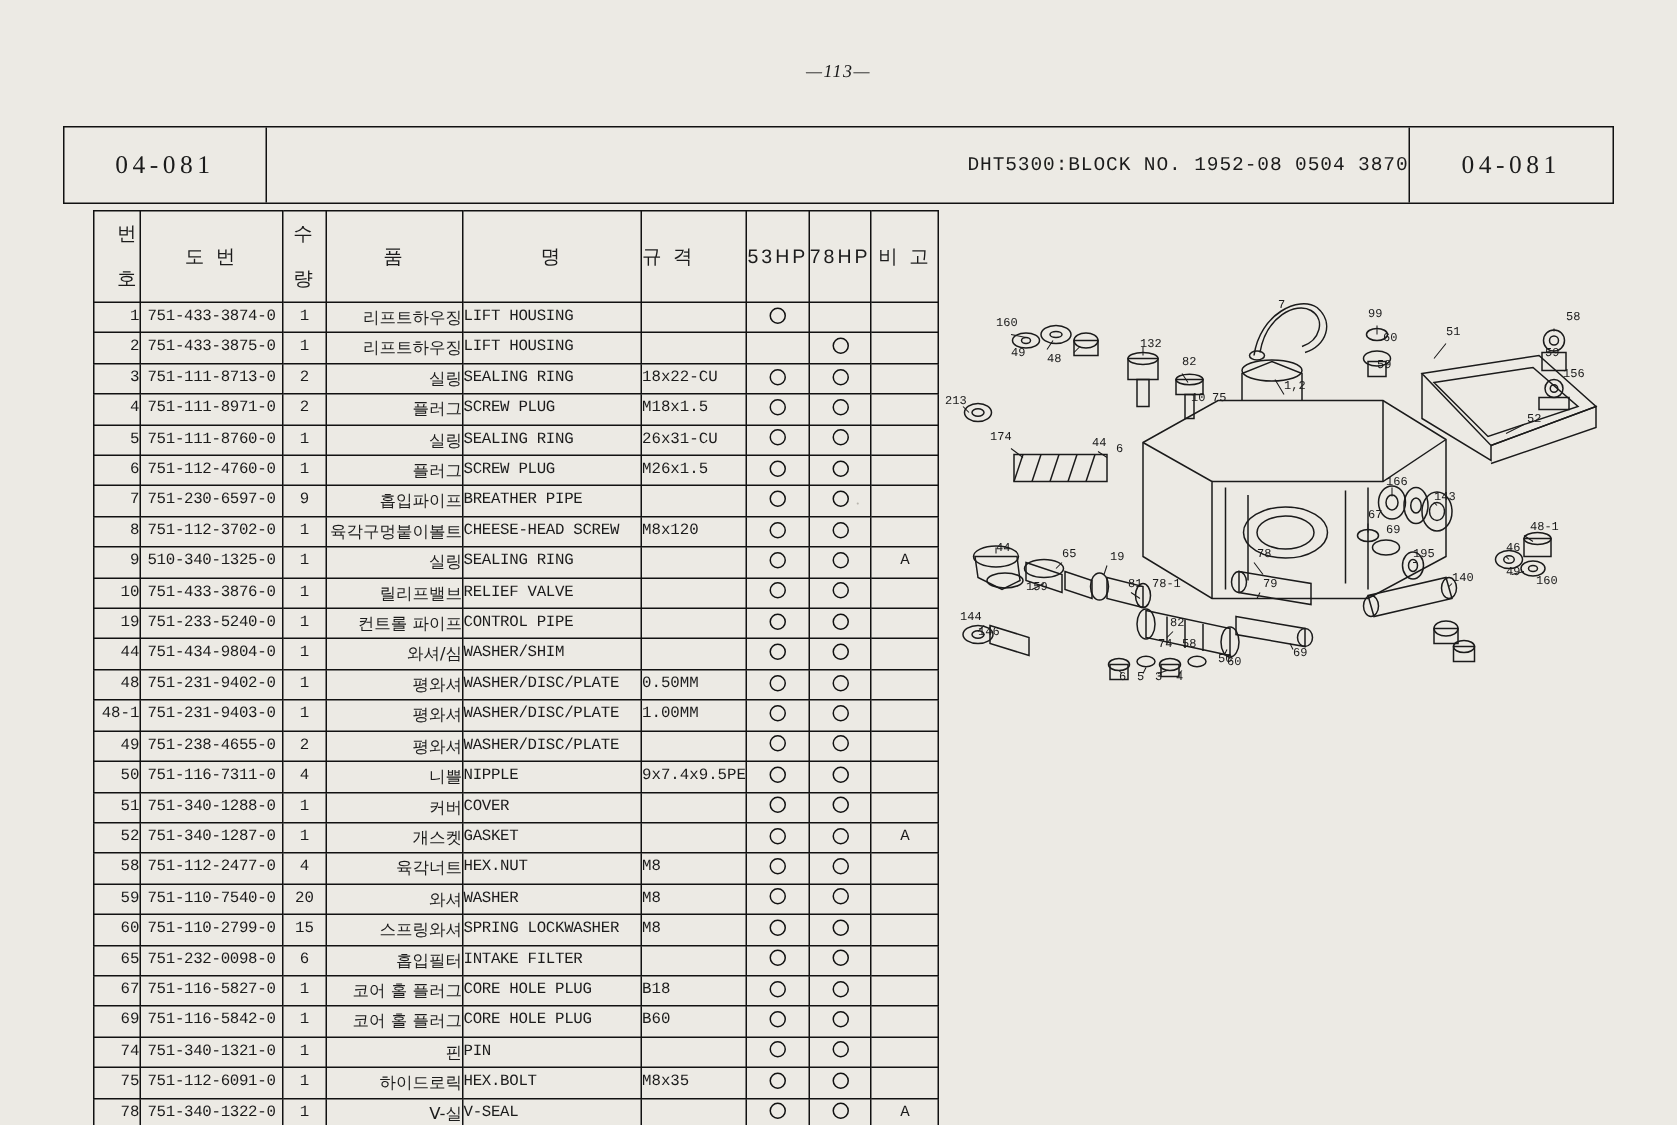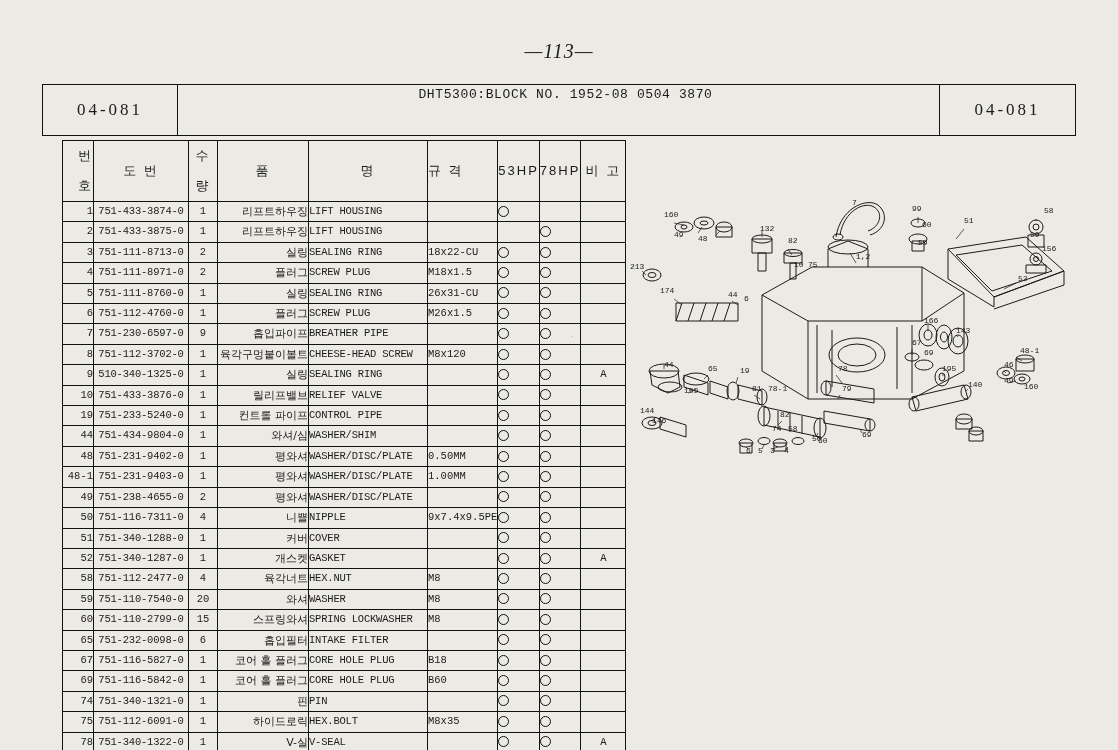--- a/index.html
+++ b/index.html
@@ -8,21 +8,21 @@
     background:#eceae4;
     font-family:"Liberation Serif", serif;
     color:#1b1b1b;
     position:relative;
     overflow:hidden;
   }
   .page{position:absolute;left:0;top:0;width:1118px;height:750px;}
 
   .pagenum{
     position:absolute;top:40px;left:0;width:1118px;text-align:center;
-    font-size:20px;font-style:italic;letter-spacing:1px;
+    font-size:12px;font-style:italic;letter-spacing:1px;
   }
 
   
   .header{
     position:absolute;left:42px;top:84px;width:1032px;height:50px;
     border:1.5px solid #111;
     display:flex;
     text-align:right;
   }
   .hcell{border-right:1.5px solid #111;height:100%;box-sizing:border-box;}
@@ -30,21 +30,21 @@
     width:135px;display:flex;align-items:center;justify-content:center;
     font-size:17px;letter-spacing:3px;
   }
   .htitle{
     width:395px;padding:3px 10px 0 12px;box-sizing:border-box;
   }
   .htitle .kr{font-size:18px;letter-spacing:2px;font-family:"DejaVu Sans",sans-serif;}
   .htitle .kr .paren{font-size:14px;letter-spacing:0px;}
   .htitle .en{font-size:16px;letter-spacing:4px;margin-top:2px;}
   .hblock{
-    flex:1;display:flex;justify-content:center;
+    flex:1;display:flex;flex-direction:column;justify-content:center;
     padding-left:14px;font-size:13px;letter-spacing:.6px;
     font-family:"Liberation Mono", monospace;
   }
   .hblock div{line-height:1.55;}
   .hcode2{
     width:135px;border-right:none;display:flex;align-items:center;justify-content:center;
     font-size:17px;letter-spacing:3px;
   }
 
   
@@ -64,21 +64,21 @@
   .tbl thead th{
     height:30px;line-height:30px;font-size:13px;
     font-family:Liberation Sans, sans-serif;letter-spacing:2px;
   }
   .c-no{width:30px;text-align:right;padding-right:5px;}
   .c-pn{width:94px;text-align:center;letter-spacing:-.2px;margin-left:38px;}
   .c-qty{width:28px;text-align:center;}
   .c-kr{width:90px;text-align:right;padding-left:6px;font-family:"DejaVu Sans",sans-serif;font-size:11px;}
   .c-en{width:118px;text-align:left;padding-left:4px;letter-spacing:-.2px;}
   .c-spec{width:58px;text-align:left;padding-left:4px;}
-  .c-hp{width:32px;text-align:left;}
+  .c-hp{width:32px;text-align:center;}
   .c-rem{width:44px;text-align:center;}
   .dot{
     display:inline-block;width:9px;height:9px;border:1.2px solid #111;border-radius:50%;
     vertical-align:middle;
   }
   thead .c-kr, thead .c-en{text-align:center;padding:0;}
   thead .c-hp{font-size:10px;font-family:"Liberation Mono",monospace;letter-spacing:0;}
 
   
   .figure{

